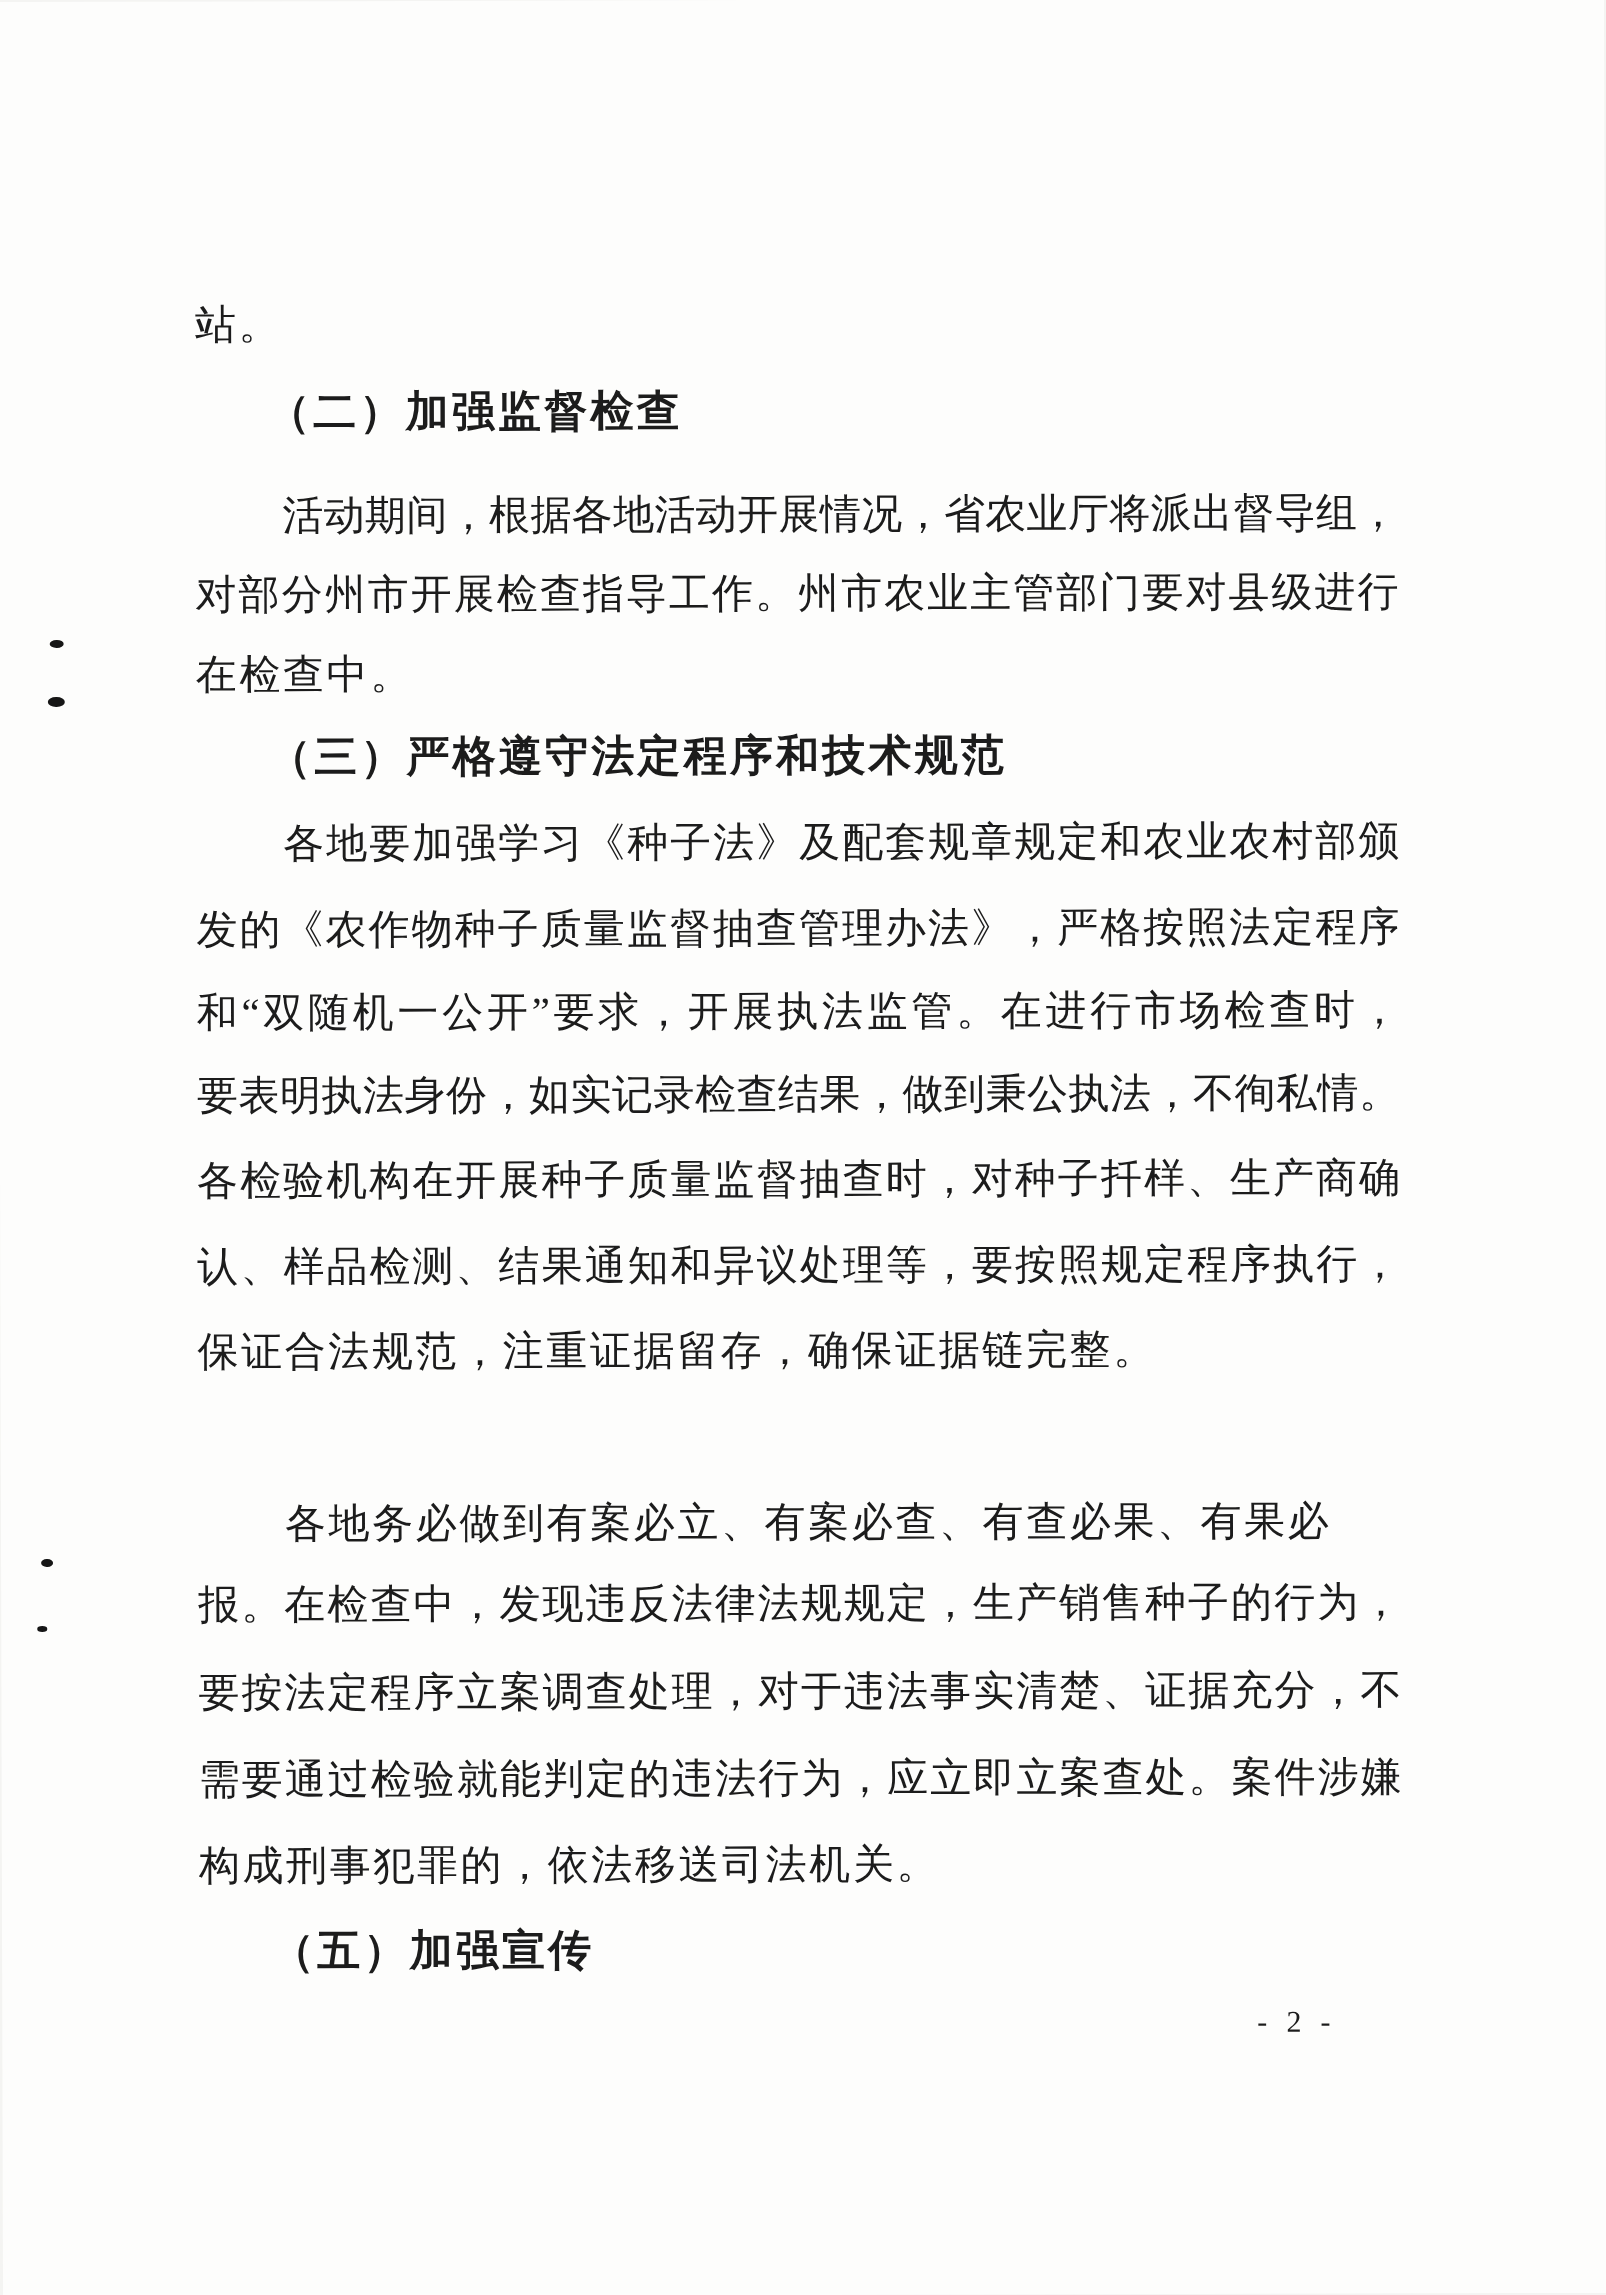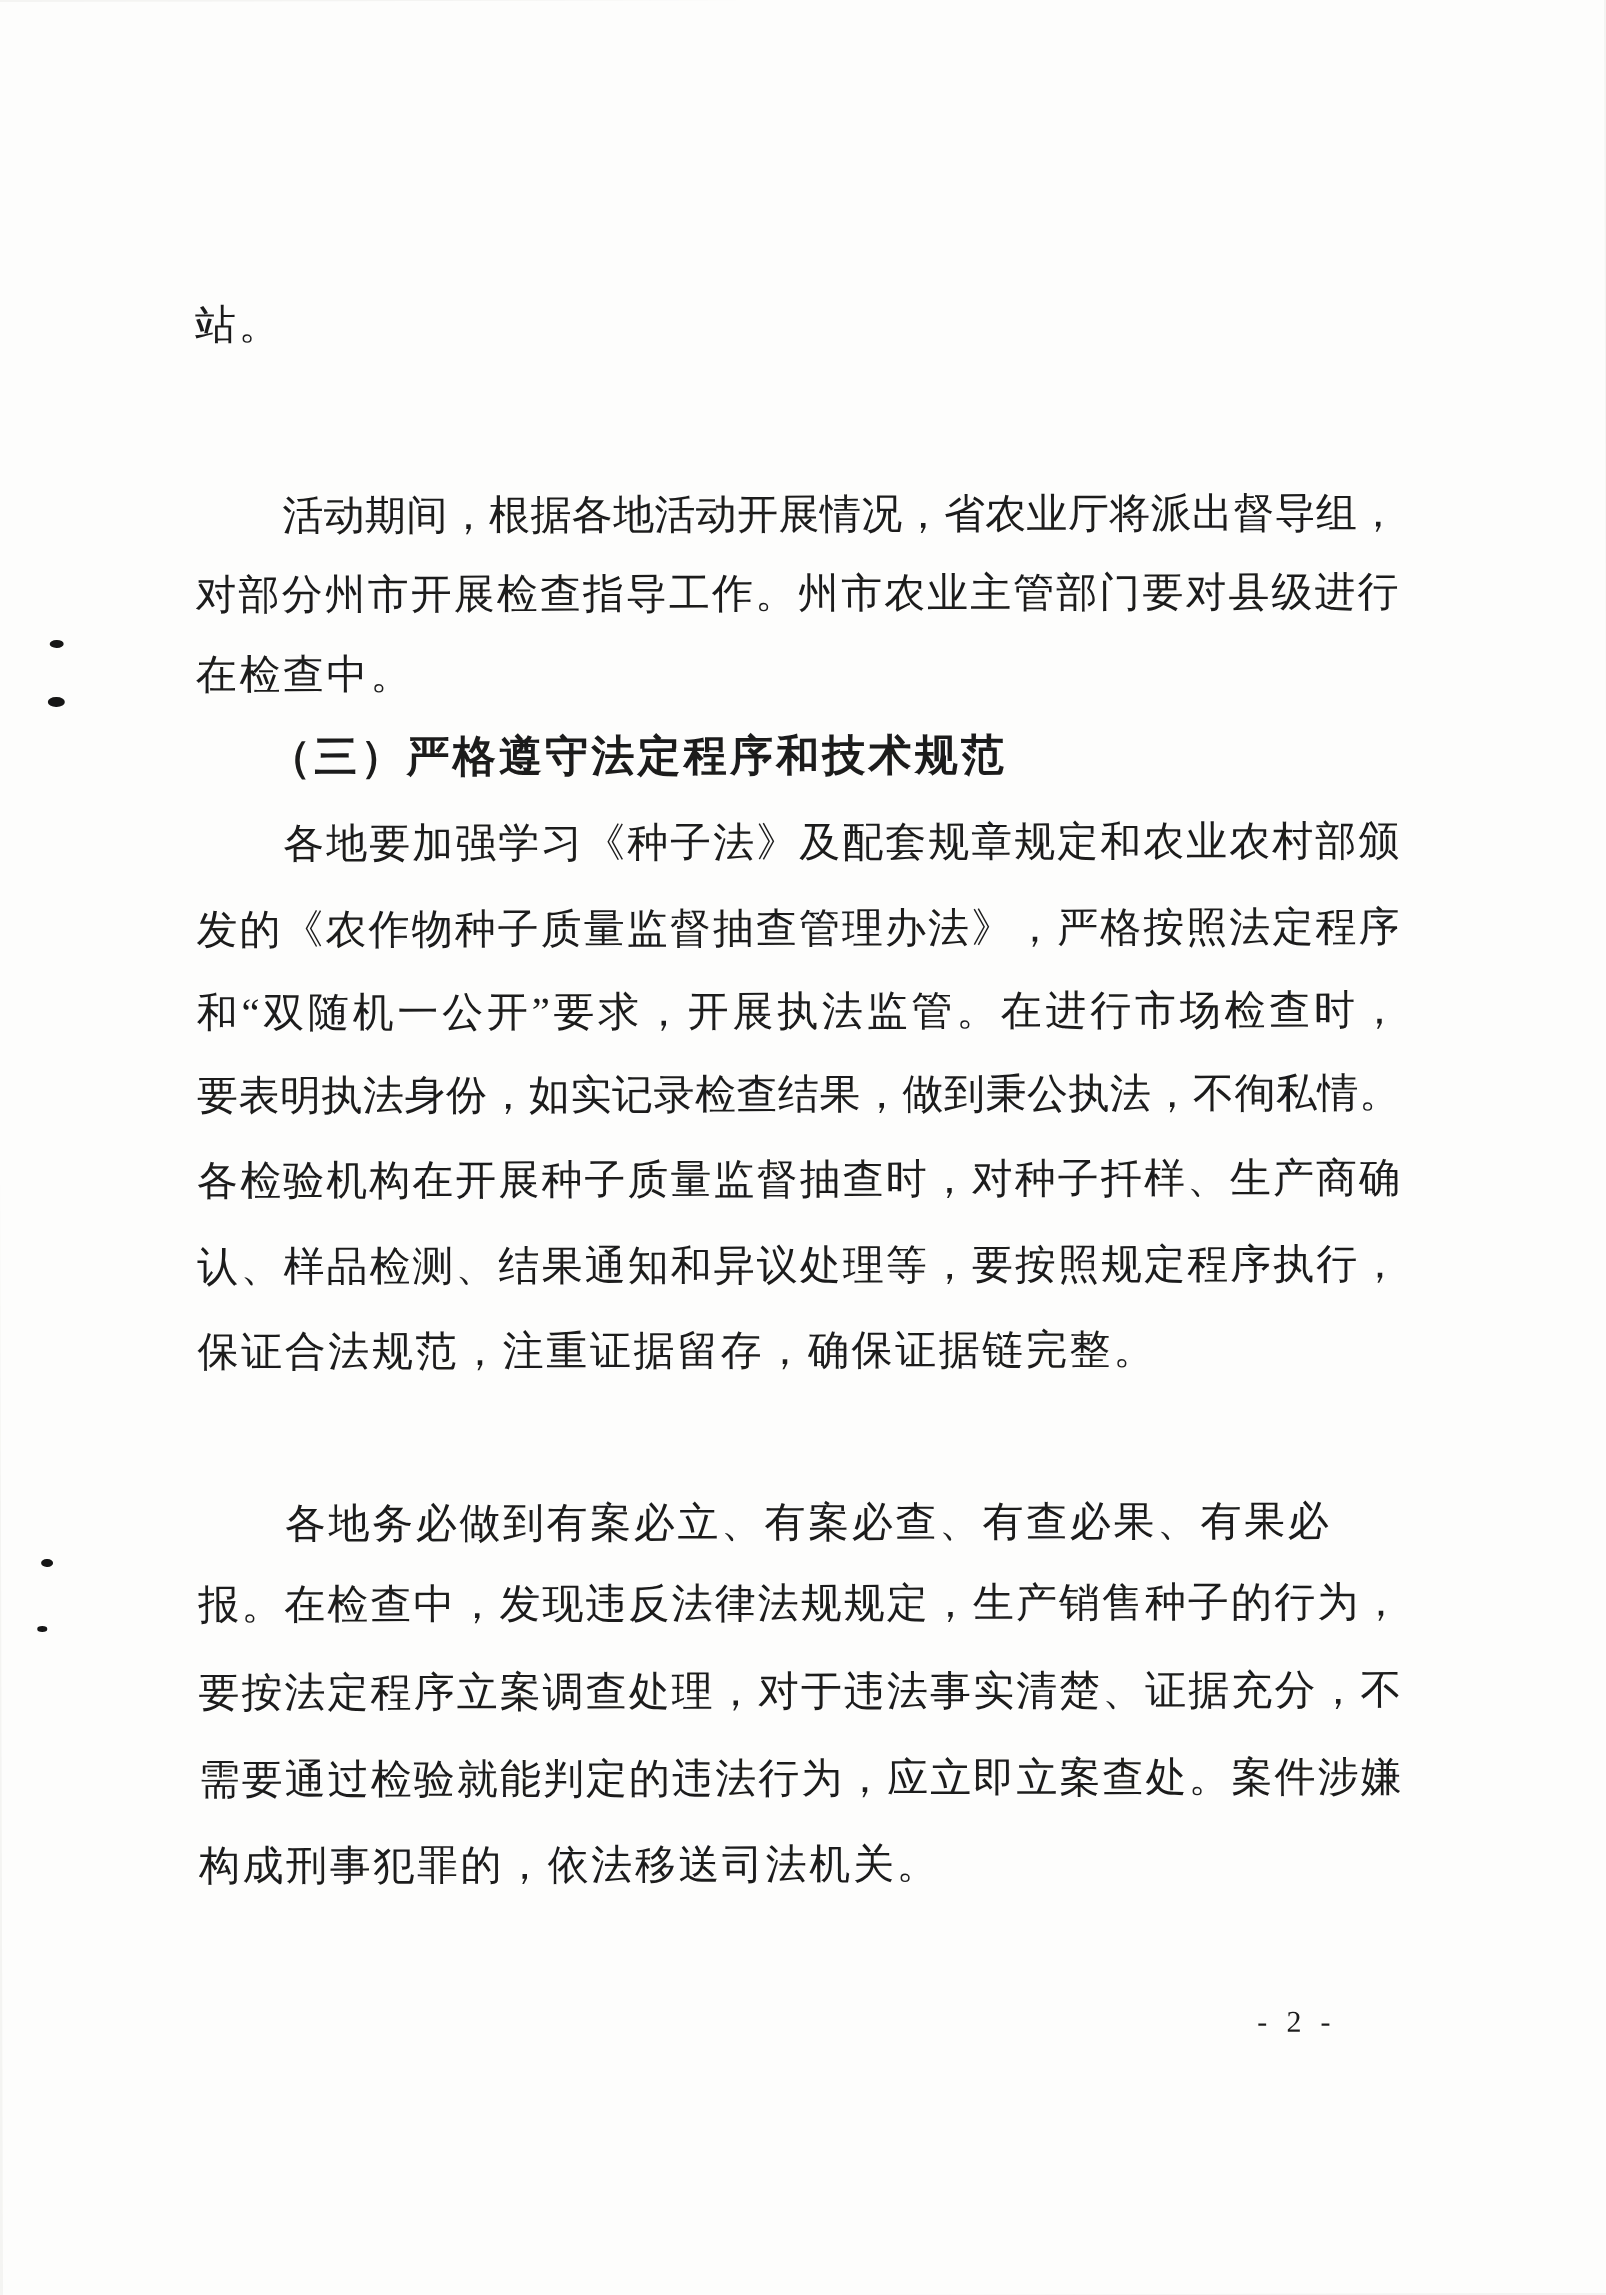--- a/index.html
+++ b/index.html
@@ -50,39 +50,41 @@
     border-radius: 50%;
   }
 </style>
 </head>
 <body>
 
 <div class="sheet">
 
   <div class="line" style="top:299px; left:197px;">站。</div>
 
+  <div class="line heading" style="top:385px; left:269px;">（二）加强监督检查</div>
   <div class="line just" style="top:490px; left:284px; width:1116px;">活动期间，根据各地活动开展情况，省农业厅将派出督导组，</div>
   <div class="line just" style="top:569px; left:197px; width:1203px;">对部分州市开展检查指导工作。州市农业主管部门要对县级进行</div>
   <div class="line" style="top:649px; left:197px;">在检查中。</div>
 
   <div class="line heading" style="top:730px; left:269px;">（三）严格遵守法定程序和技术规范</div>
   <div class="line just" style="top:818px; left:284px; width:1116px;">各地要加强学习《种子法》及配套规章规定和农业农村部颁</div>
   <div class="line just" style="top:904px; left:197px; width:1203px;">发的《农作物种子质量监督抽查管理办法》，严格按照法定程序</div>
   <div class="line just" style="top:987px; left:197px; width:1203px;">和“双随机一公开”要求，开展执法监管。在进行市场检查时，</div>
   <div class="line just" style="top:1070px; left:197px; width:1203px;">要表明执法身份，如实记录检查结果，做到秉公执法，不徇私情。</div>
   <div class="line just" style="top:1155px; left:197px; width:1203px;">各检验机构在开展种子质量监督抽查时，对种子扦样、生产商确</div>
   <div class="line just" style="top:1241px; left:197px; width:1203px;">认、样品检测、结果通知和异议处理等，要按照规定程序执行，</div>
   <div class="line" style="top:1326px; left:197px;">保证合法规范，注重证据留存，确保证据链完整。</div>
 
   <div class="line" style="top:1498px; left:284px;">各地务必做到有案必立、有案必查、有查必果、有果必</div>
   <div class="line just" style="top:1579px; left:197px; width:1203px;">报。在检查中，发现违反法律法规规定，生产销售种子的行为，</div>
   <div class="line just" style="top:1667px; left:197px; width:1203px;">要按法定程序立案调查处理，对于违法事实清楚、证据充分，不</div>
   <div class="line just" style="top:1754px; left:197px; width:1203px;">需要通过检验就能判定的违法行为，应立即立案查处。案件涉嫌</div>
   <div class="line" style="top:1840px; left:197px;">构成刑事犯罪的，依法移送司法机关。</div>
 
+  <div class="line heading" style="top:1924px; left:269px;">（五）加强宣传</div>
 
   <div class="page-num" style="top:2006px; left:1255px;">- 2 -</div>
 
   <div class="speck" style="left:51px;  top:638px;  width:14.2px; height:8.4px;"></div>
   <div class="speck" style="left:49px;  top:695px; width:17px; height:10.4px;"></div>
   <div class="speck" style="left:40px;  top:1557px; width:11.7px; height:8.4px;"></div>
   <div class="speck" style="left:36px;  top:1624px; width:10.4px; height:5.8px;"></div>
 
 </div>
 

